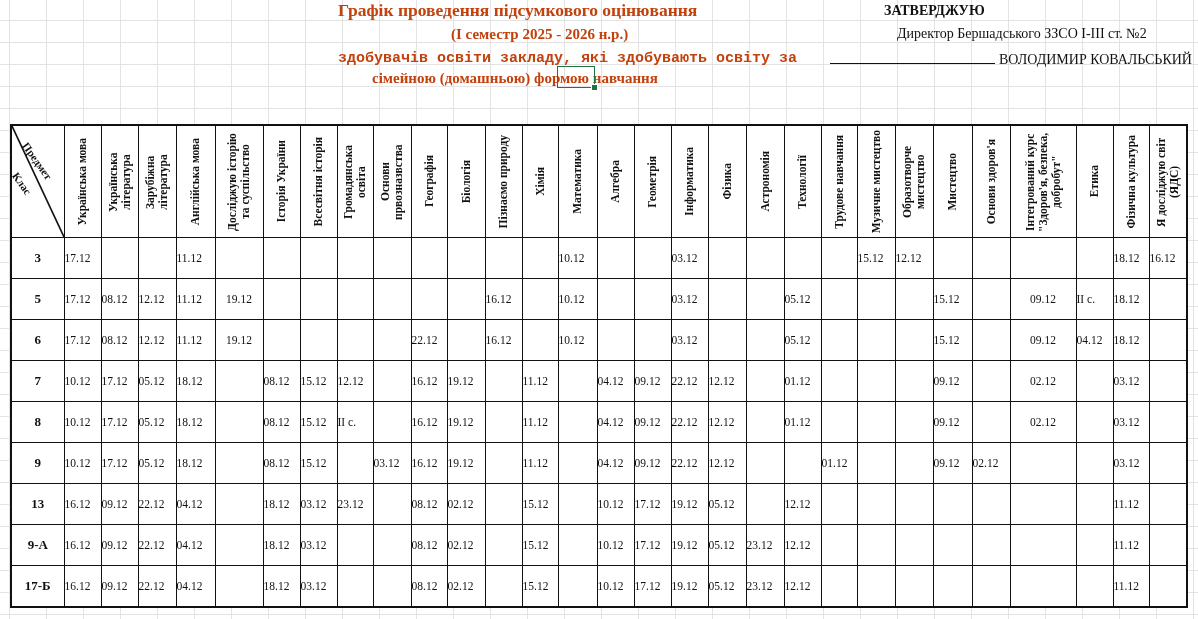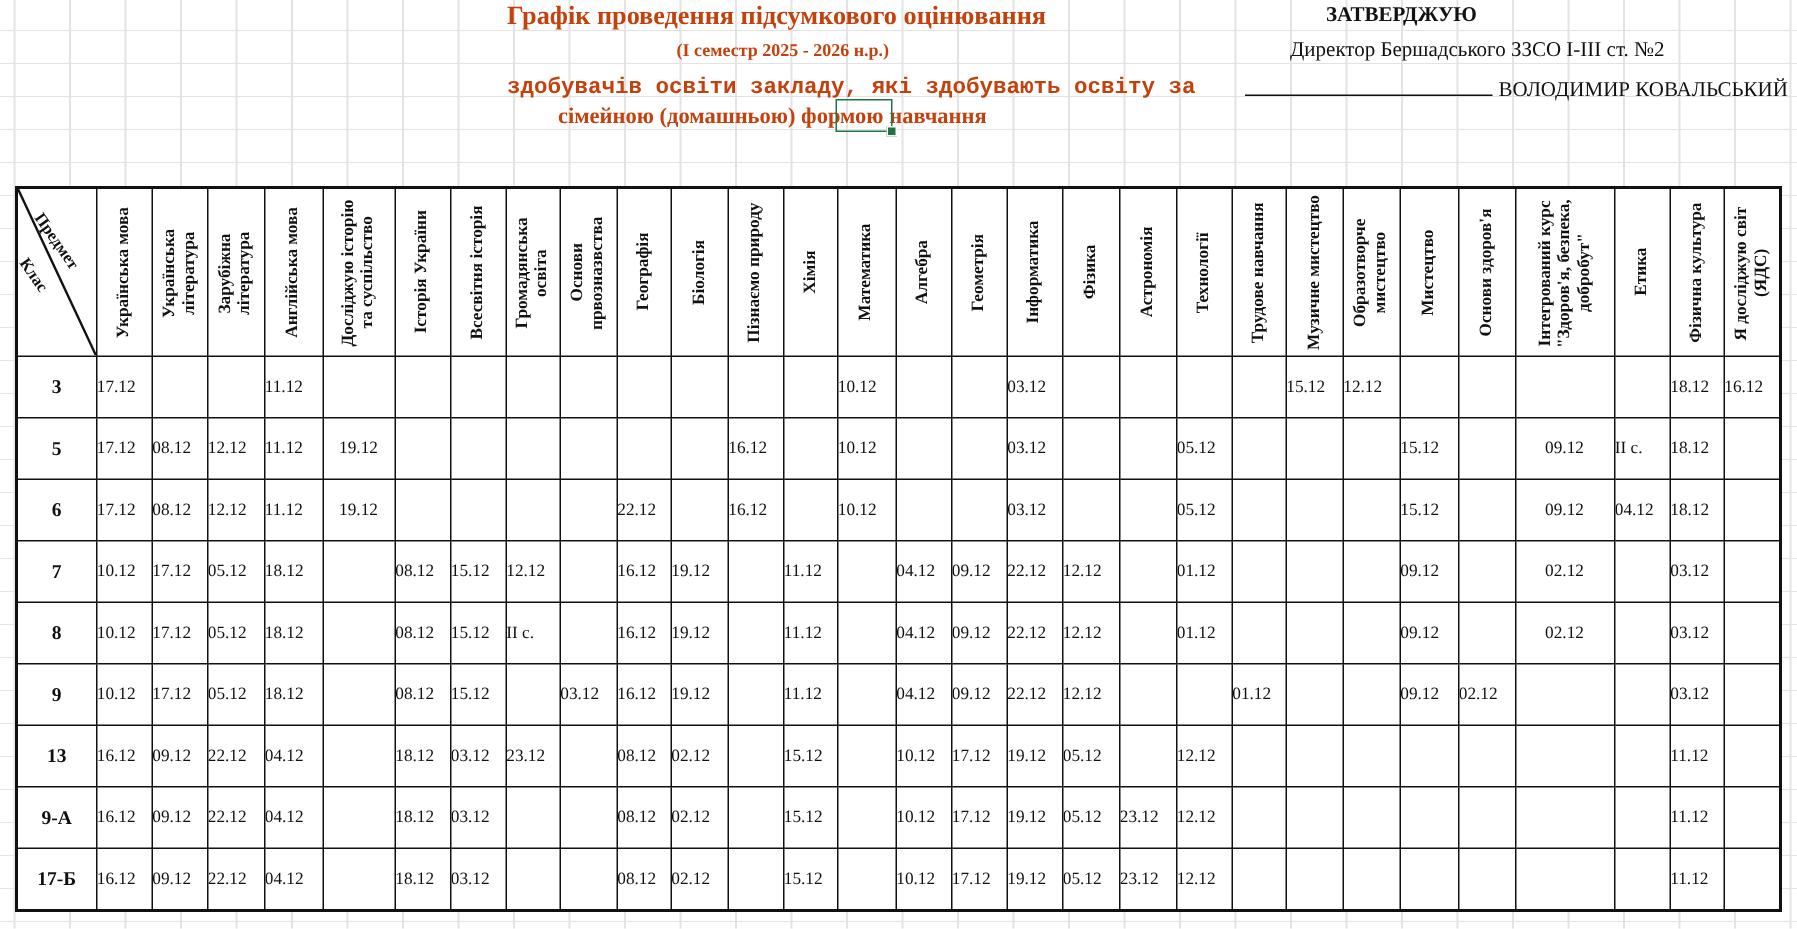--- a/index.html
+++ b/index.html
@@ -9,28 +9,28 @@
     background-image:
       linear-gradient(to right, #e3e3e3 1px, transparent 1px),
       linear-gradient(to bottom, #e3e3e3 1px, transparent 1px);
     background-size: 37px 100%, 100% 22px;
     background-position: 9px 0, 0 -2px;
     font-family: "Liberation Serif", serif;
     color:#111;
   }
   .hdr { position:absolute; white-space:nowrap; font-weight:bold; color:#c2410c; }
   .t1 { left:338px; top:0px; font-size:17.5px; }
-  .t2 { left:451px; top:26px; font-size:12px;text-align:center; }
+  .t2 { left:451px; top:26px; font-size:15px;text-align:center; }
   .t3 { left:338px; top:50px; font-size:15px;font-family:Liberation Mono, monospace; }
   .t4 { left:372px; top:70px; font-size:15px; }
   .cellsel { position:absolute; left:557px; top:66px; width:38px; height:22px; border:1.5px solid #217346; box-sizing:border-box; }
   .cellsel::after { content:""; position:absolute; right:-4px; bottom:-4px; width:5px; height:5px; background:#217346; border:1px solid #fff; }
   .appr { position:absolute; white-space:nowrap; font-size:14px; color:#111; }
   .a1 { left:884px; top:3px;font-weight:bold; }
-  .a2 { left:860px; top:26px; }
+  .a2 { left:860px; top:26px;padding-left:37px; }
   .a3 { left:830px; top:50px; }
   .uline { display:inline-block; width:165px; border-bottom:1px solid #111; height:13px; vertical-align:baseline; margin-right:4px; }
 
   table.grid {
     position:absolute; left:10px; top:124px;
     border-collapse:collapse; table-layout:fixed;
     border:2px solid #111;
     background:#fff;
   }
   table.grid td, table.grid th {

